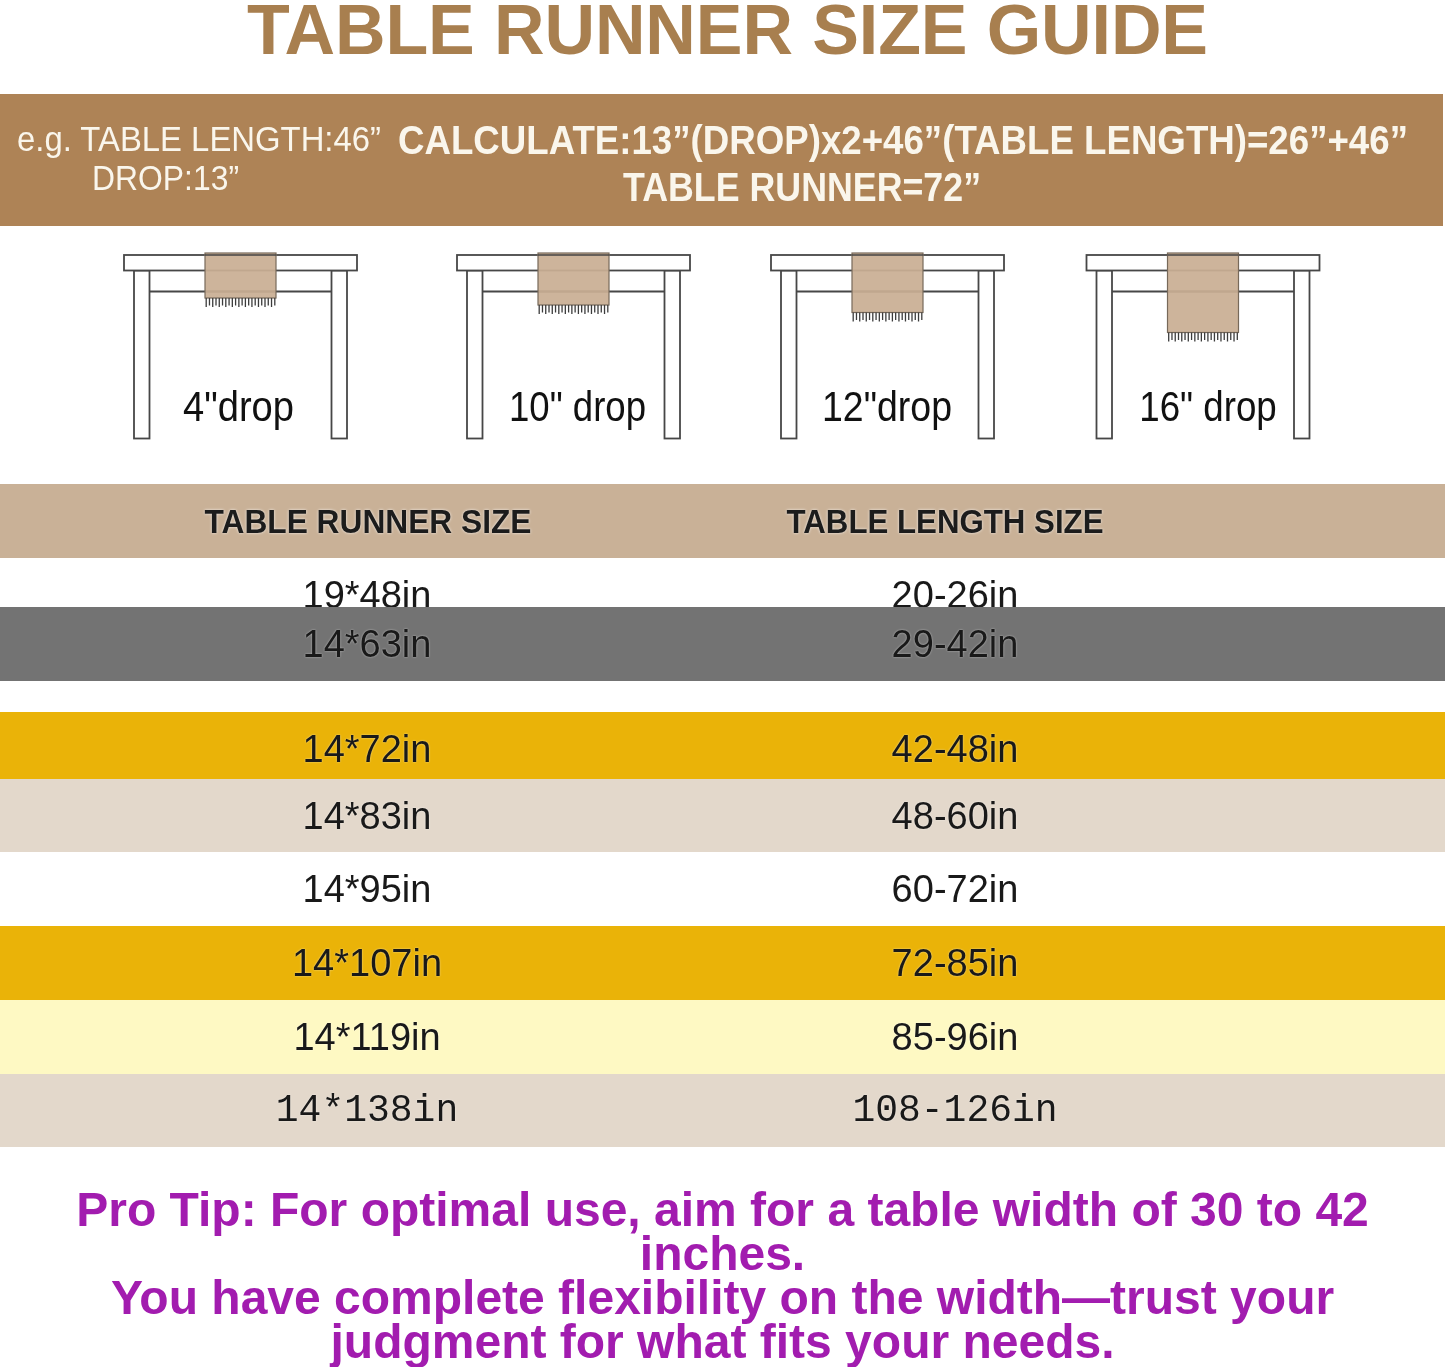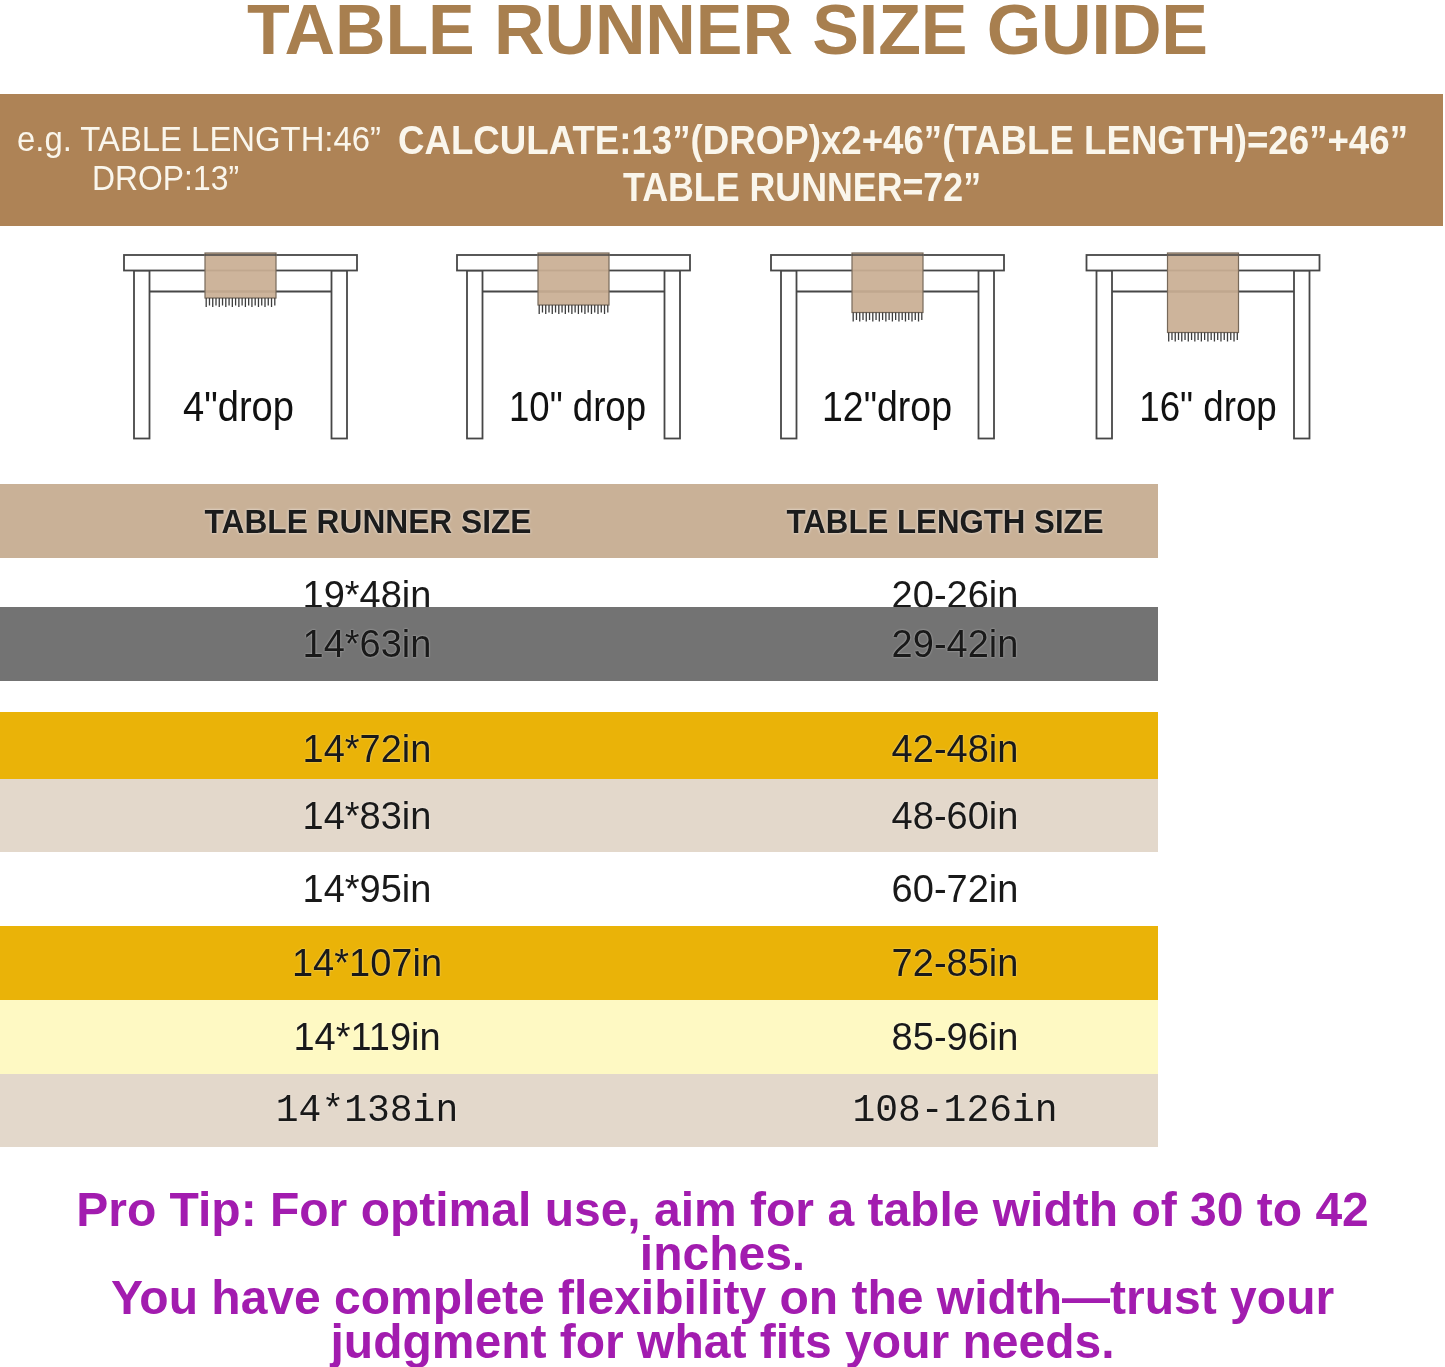--- a/index.html
+++ b/index.html
@@ -7,21 +7,21 @@
        font-family:"Liberation Sans",sans-serif;overflow:hidden;}
   .abs{position:absolute;}
   .title{position:absolute;left:5px;top:-10px;width:1445px;text-align:center;text-indent:0px;
          font-size:70px;font-weight:bold;color:#a87f4f;letter-spacing:-0.1px;white-space:nowrap;}
   .banner{position:absolute;left:0;top:94px;width:1443px;height:132px;background:#ae8356;}
   .bt{position:absolute;color:#faf6ec;white-space:nowrap;transform-origin:left top;}
   .eg1{left:17px;top:119px;font-size:35px;transform:scaleX(0.9387);}
   .eg2{left:92px;top:158px;font-size:35px;transform:scaleX(0.9106);}
   .calc1{left:398px;top:117px;font-size:41px;font-weight:bold;transform:scaleX(0.8941);}
   .calc2{left:623px;top:164px;font-size:41px;font-weight:bold;transform:scaleX(0.8723);}
-  .row{position:absolute;left:0;width:1158px;}
+  .row{position:absolute;left:0;width:1445px;}
   .cell{position:absolute;white-space:nowrap;transform:translate(-50%,-50%);}
   .hdr{font-size:34px;font-weight:bold;color:#1c1c1c;text-shadow:0 0 3px rgba(255,255,255,0.85);}
   .dat{font-size:38px;color:#191919;text-shadow:0 0 2px rgba(255,255,255,0.6);}
   .tip{position:absolute;left:0;top:1188px;width:1445px;text-align:center;
        font-size:48px;font-weight:bold;color:#a21caf;line-height:44px;}
 </style>
 </head>
 <body>
 <div class="title">TABLE RUNNER SIZE GUIDE</div>
 <div class="banner"></div>

